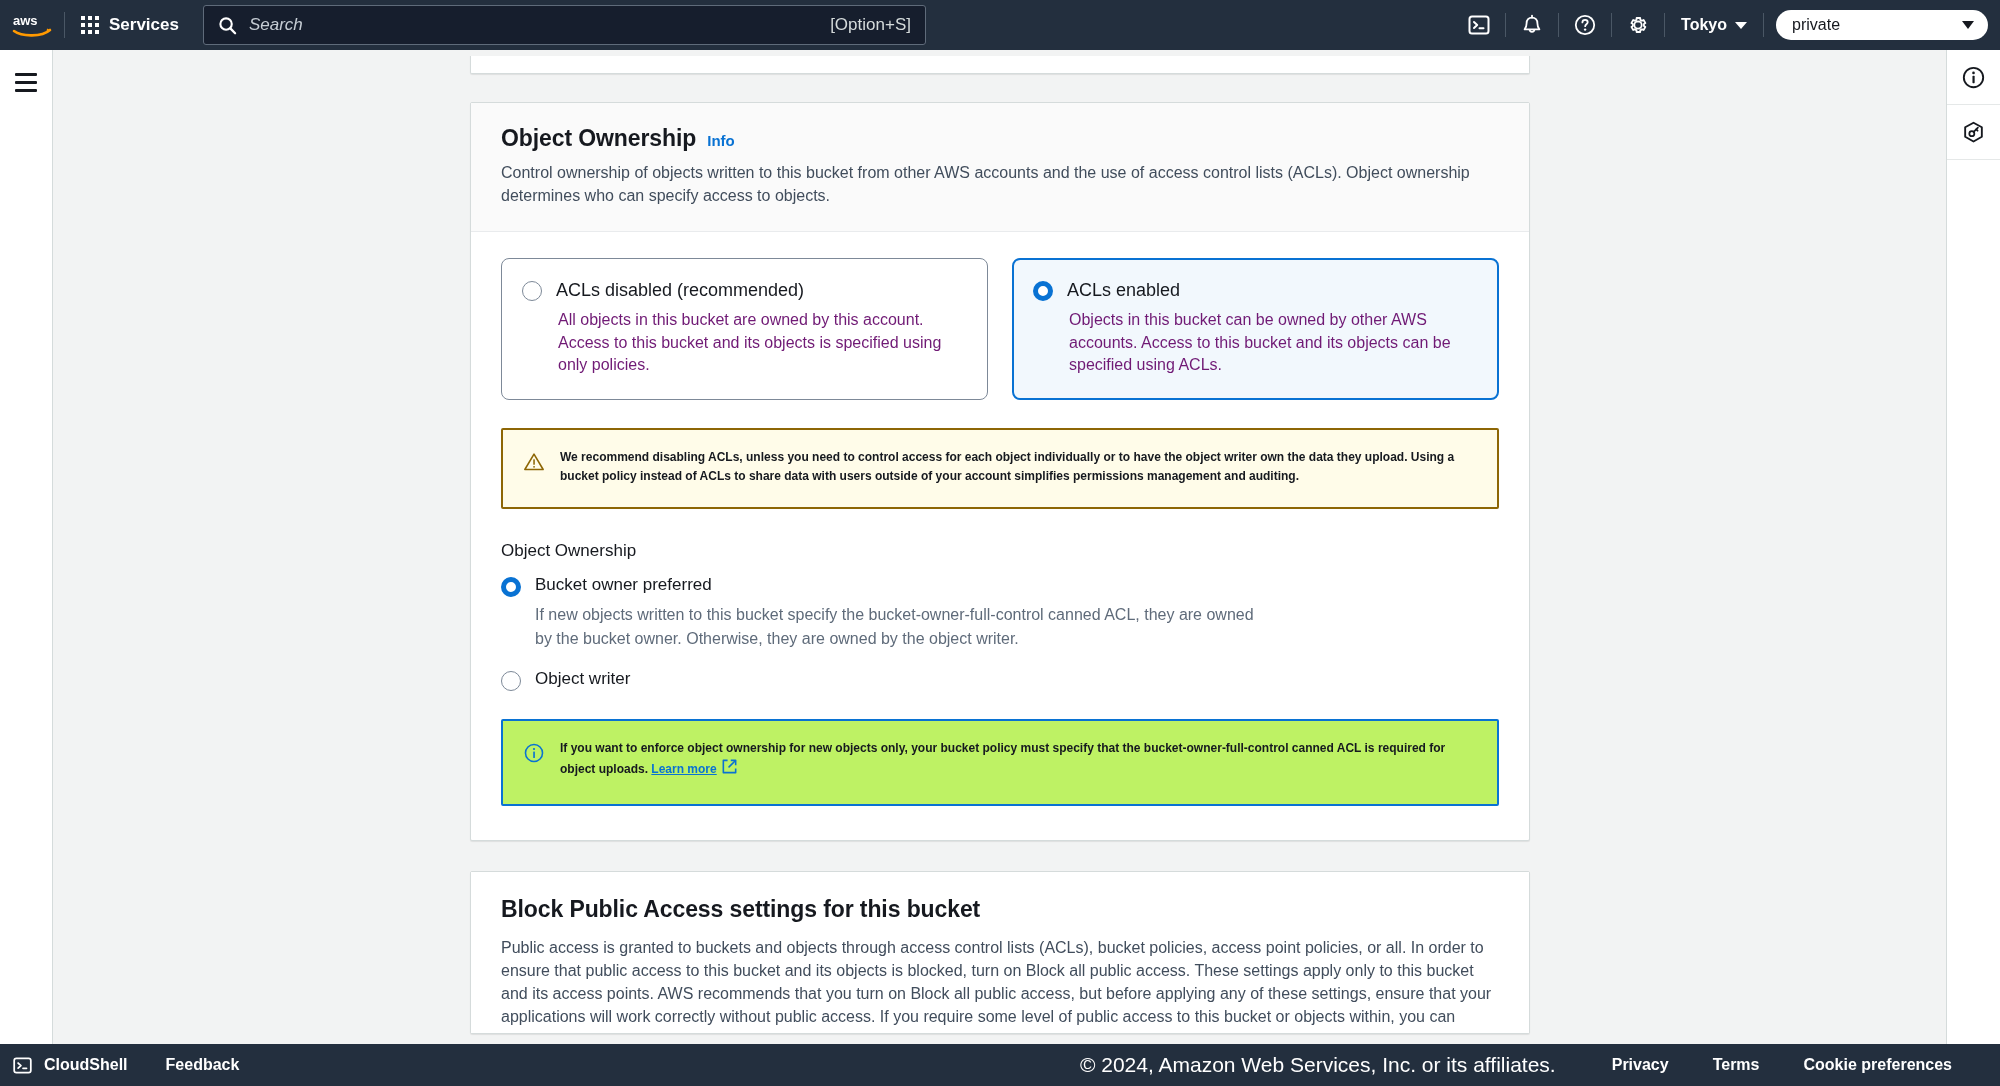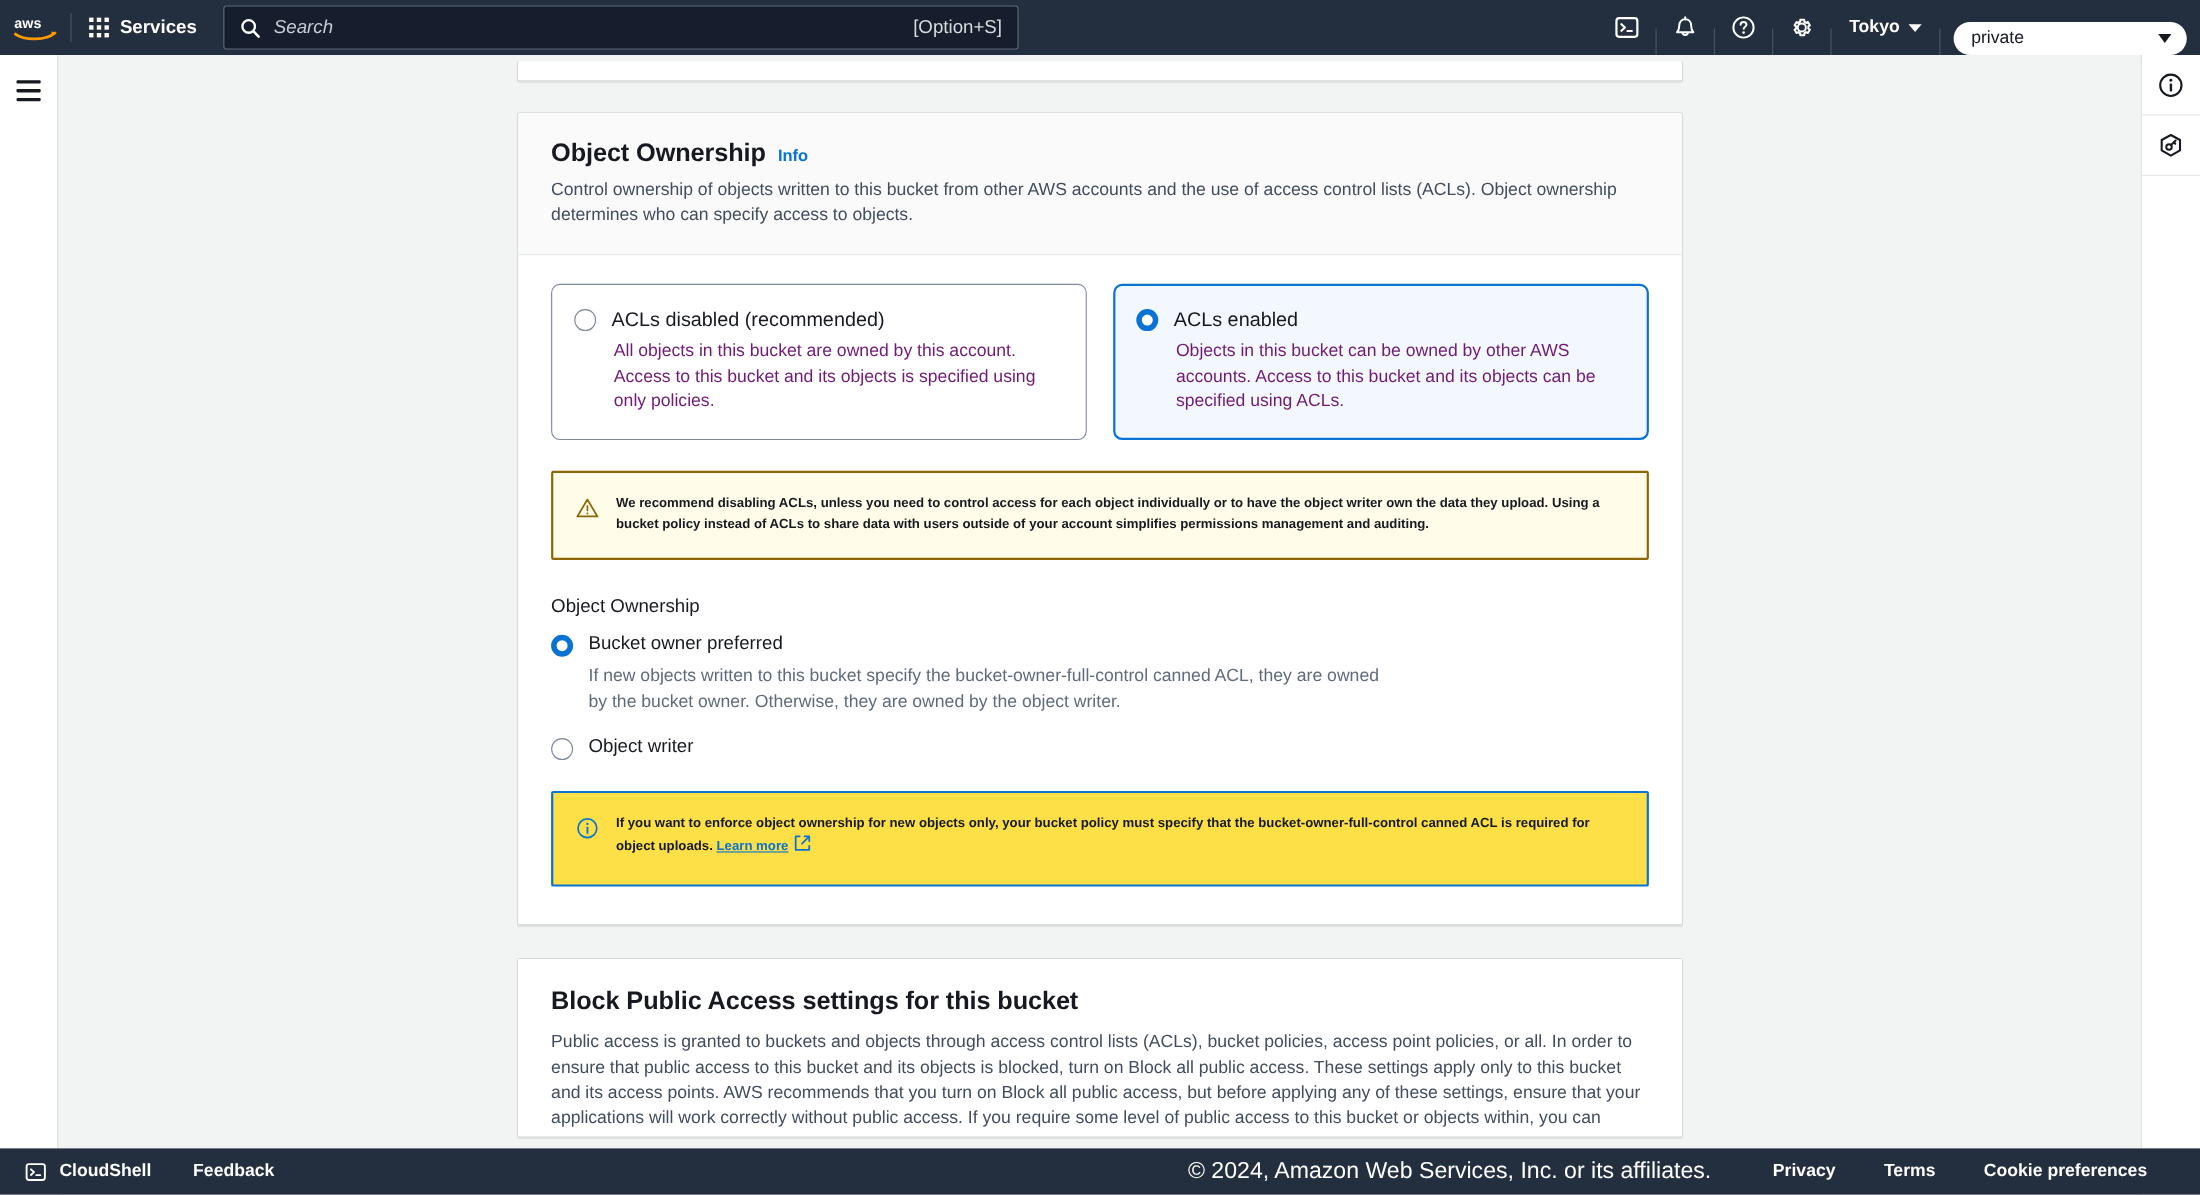--- a/index.html
+++ b/index.html
@@ -56,21 +56,21 @@
     color: #d5dbdb;
     font-size: 17px; font-style: italic;
     font-family: "Liberation Sans", sans-serif;
     margin-left: 12px;
   }
   #search-input::placeholder { color: #c6cdd4; font-style: italic; opacity: 1; }
   #search-hint {
     color: #d5dbdb; font-size: 17px; flex: 0 0 auto;
   }
   #nav-right {
-    margin-left: auto; display: flex; align-items: flex-end; height: 50px;
+    margin-left: auto; display: flex; align-items: center; height: 50px;
     padding-right: 12px;
   }
   .nav-icon-btn {
     width: 52px; height: 50px;
     display: flex; align-items: center; justify-content: center;
     cursor: pointer;
   }
   .nav-divider { width:1px; height:24px; background:#4a5765; }
   #region-btn {
     display: flex; align-items: center; gap: 8px;
@@ -221,21 +221,21 @@
     display: flex; gap: 15px;
   }
   .alert-text {
     font-size: 12px; line-height: 1.62; color: #16191f;
     max-width: 930px;
     font-weight: bold;
   }
   .alert-info {
     margin-top: 28px;
     border: 2px solid #0972d3;
-    background: #fde047;
+    background: #bef264;
     border-radius: 2px;
     padding: 18px 22px 22px 20px;
     display: flex; gap: 15px;
   }
 
   
   .field-label {
     margin-top: 32px;
     font-size: 17px; color: #16191f;
   }
@@ -257,21 +257,21 @@
     position: absolute; left: 0; bottom: 0;
     width: 2000px; height: 42px;
     background: #232f3e;
     display: flex; align-items: center;
     color: #ffffff; font-size: 16px;
     z-index: 60;
   }
   #footer-left { display: flex; align-items: center; }
   #cloudshell-btn {
     display: flex; align-items: center; gap: 11px;
-    padding: 0 18px 0 22px; height: 42px; cursor: pointer; font-weight: 700;
+    padding: 0 18px 0 12px; height: 42px; cursor: pointer; font-weight: 700;
   }
   #feedback-btn { padding: 0 20px; height:42px; display:flex; align-items:center; cursor: pointer; font-weight: 700;}
   #footer-right {
     margin-left: auto; display: flex; align-items: center; gap: 0;
     padding-right: 26px;
   }
   #copyright { font-size: 21px; color:#ffffff; margin-right: 34px; }
   .footer-link { color: #ffffff; font-size: 16px; padding: 0 22px; cursor: pointer; text-decoration:none; font-weight:700;}
 </style>
 </head>

